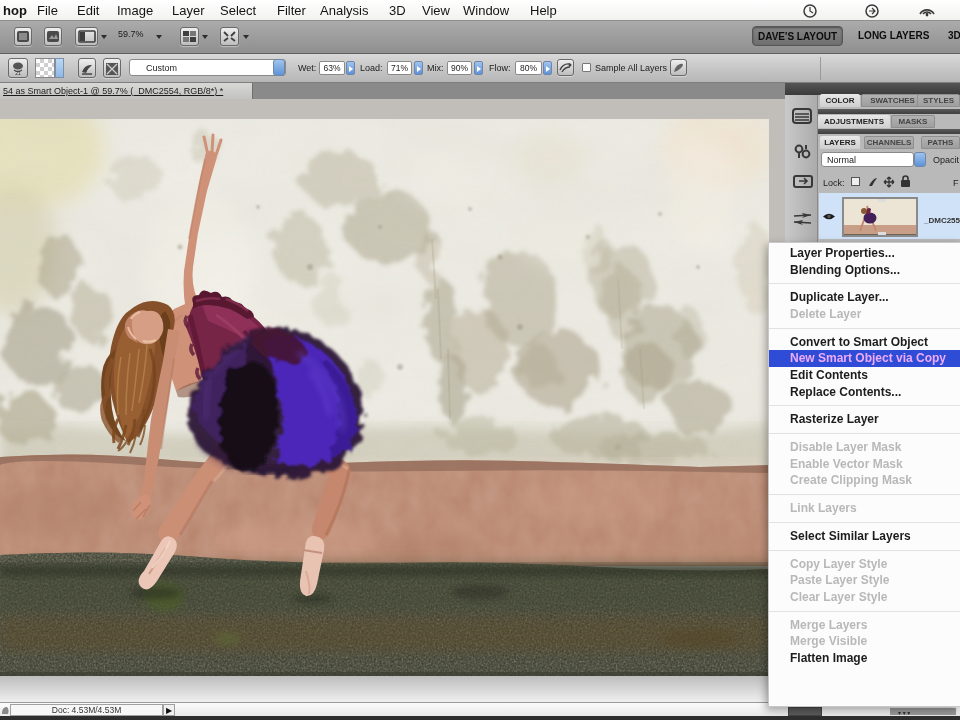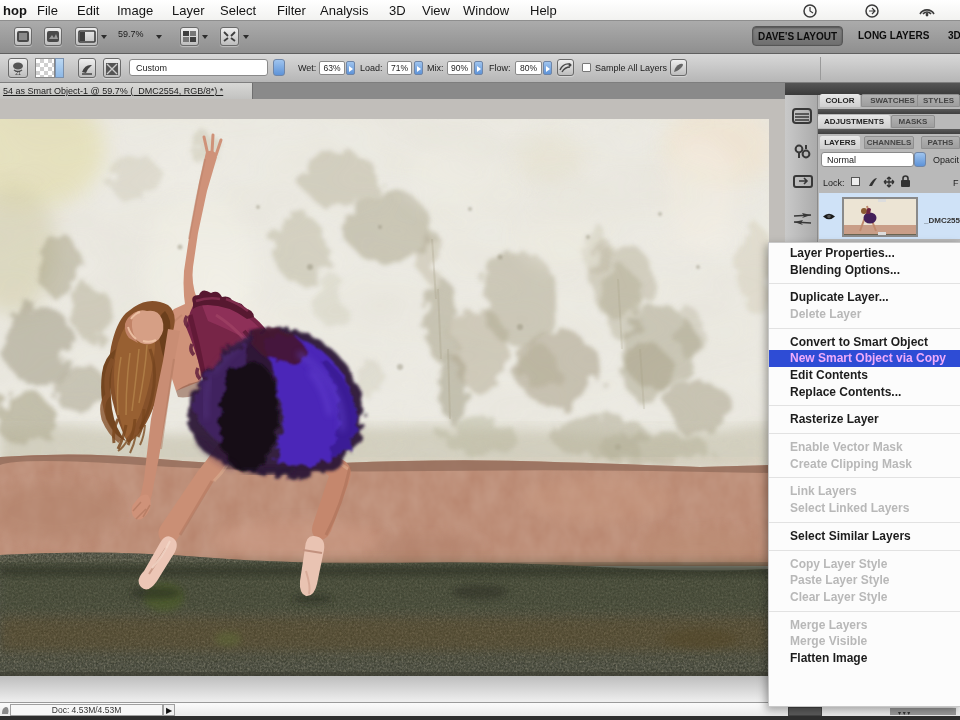--- a/index.html
+++ b/index.html
@@ -123,21 +123,21 @@
       </svg>
     <svg style="z-index:5;position:absolute;left:105px;top:8px;" width="14" height="14" viewBox="0 0 14 14">
         <rect x="1" y="1" width="12" height="12" fill="#555"></rect>
         <path d="M2,2 L12,12 M12,2 L2,12" stroke="#ccc" stroke-width="1.4"></path>
       </svg>
     <div style="position:absolute;left:35px;top:4px;width:20px;height:20px;background:
       repeating-conic-gradient(#cfcfcf 0% 25%, #ffffff 0% 50%) 0 0/8px 8px;border:1px solid #888;"></div>
     <div style="position:absolute;left:55px;top:4px;width:9px;height:20px;background:linear-gradient(#bcd8f2,#8db8e6);border:1px solid #7a90ac;"></div>
     <div class="abtn icsq" style="left:78px;top:4px;width:18px;height:20px;"></div>
     <div class="abtn icsq" style="left:103px;top:4px;width:18px;height:20px;"></div>
-    <div style="position:absolute;left:129px;top:5px;width:139px;height:17px;background:#fff;border:1px solid #8a8a8a;border-radius:3px;font-size:9px;color:#222;line-height:16px;padding-left:6px;">Custom</div>
+    <div style="position:absolute;left:129px;top:5px;width:157px;height:17px;background:#fff;border:1px solid #8a8a8a;border-radius:3px;font-size:9px;color:#222;line-height:16px;padding-left:16px;">Custom</div>
     <div style="position:absolute;left:273px;top:5px;width:12px;height:17px;background:linear-gradient(#9fc4ee,#5e93d8);border:1px solid #6f86a8;border-radius:3px;"></div>
     <span class="olabel" style="left:298px;">Wet:</span>
     <div class="ofield" style="left:319px;width:26px;">63%</div>
     <div class="ostep" style="left:346px;"></div>
     <span class="olabel" style="left:360px;">Load:</span>
     <div class="ofield" style="left:387px;width:25px;">71%</div>
     <div class="ostep" style="left:414px;"></div>
     <span class="olabel" style="left:427px;">Mix:</span>
     <div class="ofield" style="left:447px;width:25px;">90%</div>
     <div class="ostep" style="left:474px;"></div>
@@ -484,25 +484,25 @@
     <div class="mitem">Duplicate Layer...</div>
     <div class="mitem mdis">Delete Layer</div>
     <div class="msep"></div>
     <div class="mitem">Convert to Smart Object</div>
     <div class="mitem mhl">New Smart Object via Copy</div>
     <div class="mitem">Edit Contents</div>
     <div class="mitem">Replace Contents...</div>
     <div class="msep"></div>
     <div class="mitem">Rasterize Layer</div>
     <div class="msep"></div>
+    <div class="mitem mdis">Disable Layer Mask</div>
     <div class="mitem mdis">Enable Vector Mask</div>
     <div class="mitem mdis">Create Clipping Mask</div>
     <div class="msep"></div>
     <div class="mitem mdis">Link Layers</div>
-    <div class="mitem mdis">Select Linked Layers</div>
     <div class="msep"></div>
     <div class="mitem">Select Similar Layers</div>
     <div class="msep"></div>
     <div class="mitem mdis">Copy Layer Style</div>
     <div class="mitem mdis">Paste Layer Style</div>
     <div class="mitem mdis">Clear Layer Style</div>
     <div class="msep"></div>
     <div class="mitem mdis">Merge Layers</div>
     <div class="mitem mdis">Merge Visible</div>
     <div class="mitem">Flatten Image</div>

